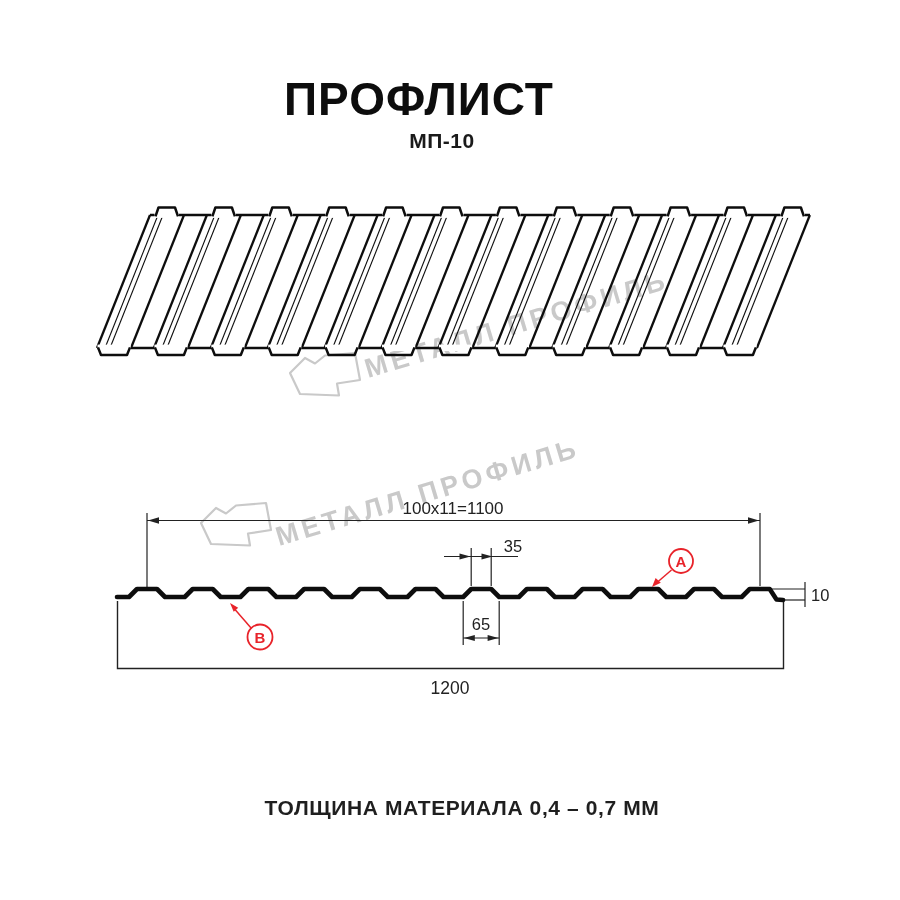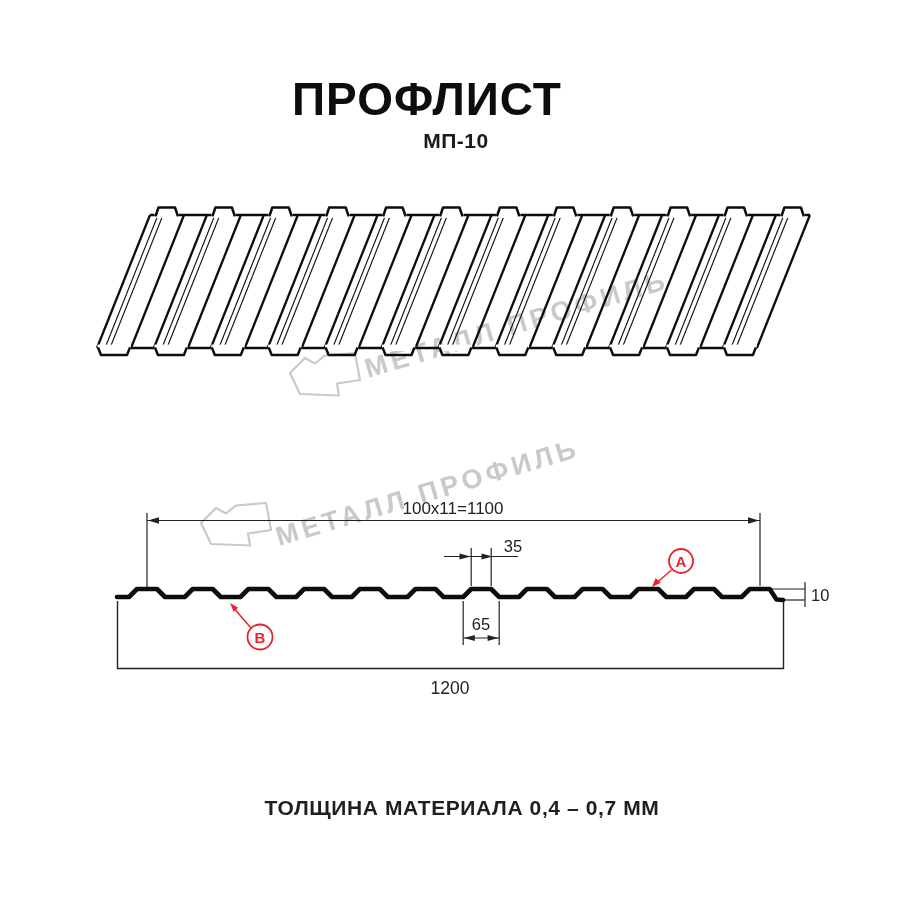--- a/index.html
+++ b/index.html
@@ -1,21 +1,21 @@
 <!DOCTYPE html>
 <html><head>
 <meta charset="utf-8">
 <style>
   html,body{margin:0;padding:0;background:#ffffff;}
   body{width:900px;height:900px;position:relative;overflow:hidden;
        font-family:"Liberation Sans",sans-serif;color:#111;}
-  .title{position:absolute;top:72px;left:12px;width:830px;text-align:center;
+  .title{position:absolute;top:72px;left:4px;width:830px;text-align:center;
          font-size:46px;font-weight:800;letter-spacing:1px;color:#0d0d0d;}
   .subtitle{position:absolute;top:129px;left:0;width:884px;text-align:center;
-            font-size:21px;font-weight:600;letter-spacing:0.5px;color:#1a1a1a;margin-left:14px;}
+            font-size:21px;font-weight:600;letter-spacing:0.5px;color:#1a1a1a;}
   .footer{position:absolute;top:796px;left:12px;width:900px;text-align:center;
           font-size:21px;font-weight:600;letter-spacing:0.6px;color:#1f1f1f;}
   svg{position:absolute;left:0;top:0;}
   .band{stroke:#0d0d0d;stroke-width:2.3;fill:none;}
   .thin{stroke:#0d0d0d;stroke-width:1.1;fill:none;}
   .edge{stroke:#0d0d0d;stroke-width:2.3;fill:none;}
   .bump{stroke:#0d0d0d;stroke-width:2.5;fill:none;stroke-linejoin:round;}
   .profile{stroke:#0d0d0d;stroke-width:4.6;fill:none;stroke-linejoin:round;stroke-linecap:round;}
   .dim{stroke:#222;stroke-width:1.2;fill:none;}
   .boxline{stroke:#222;stroke-width:1.4;fill:none;}

